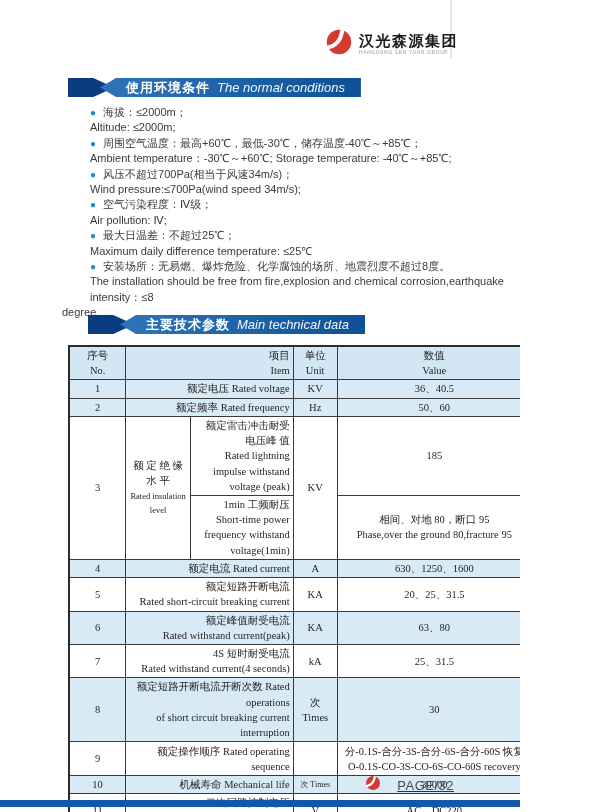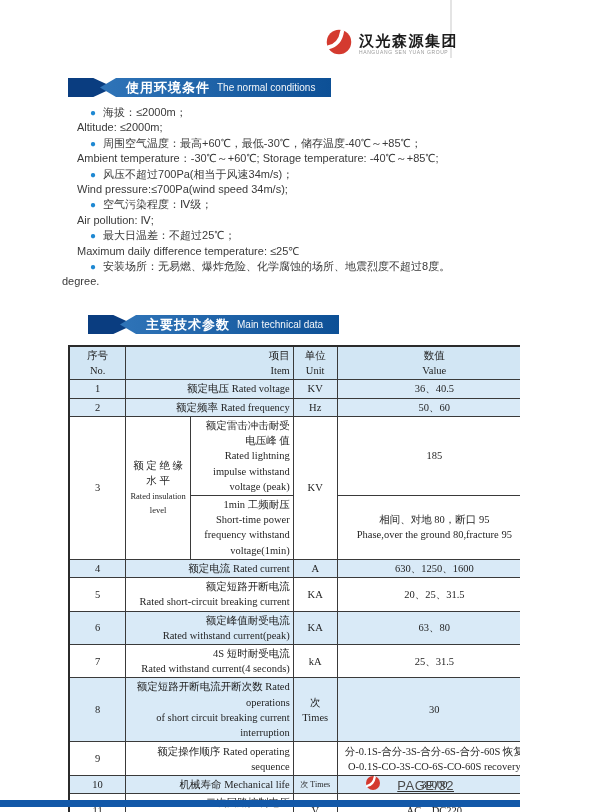--- a/index.html
+++ b/index.html
@@ -17,27 +17,27 @@
   .banner{position:absolute;left:68px;display:flex;height:19px;}
   .banner-env{top:78px;}
   .banner-tech{top:315px;margin-left:20px;}
   .banner-block{width:46px;height:19px;background:#0a3d80;
                 clip-path:polygon(0 0,55% 0,100% 50%,55% 100%,0 100%);}
   .banner-bar{margin-left:-14px;display:flex;align-items:center;gap:7px;color:#fff;
               background:linear-gradient(90deg,#2f74b8,#0d5096);
               padding:0 16px 0 26px;
               clip-path:polygon(16px 0,100% 0,100% 100%,16px 100%,0 50%);}
   .banner-cn{font-size:13px;font-weight:bold;letter-spacing:1px;white-space:nowrap;}
-  .banner-en{font-size:10px;white-space:nowrap;opacity:.95;}
+  .banner-en{font-size:13px;white-space:nowrap;opacity:.95;font-style:italic;}
 
   
   .conditions{position:absolute;left:62px;top:105px;width:480px;font-size:11px;line-height:15.4px;color:#3a3a3a;}
   .cond-cn{margin-left:28px;}
   .bullet{color:#1e88d2;font-size:10px;margin-right:7px;}
-  .cond-en{margin-left:15px;}
+  .cond-en{margin-left:28px;}
   .cond-en-cont{margin-left:0;}
 
   
   .tech-table{position:absolute;left:68px;top:345px;width:465px;border-collapse:collapse;
               font-family:"Liberation Serif",serif;font-size:10.5px;color:#1f1f1f;
               border:2px solid #2b2b2b;}
   .tech-table td{border:1px solid #3a3a3a;padding:1px 3px;text-align:center;vertical-align:middle;line-height:1.45;}
   .tech-table .c-item{text-align:right;padding-left:7px;}
   .shade td{background:#d9eaf7;}
   .thead td{background:#d2e6f4;margin-left:28px;}
@@ -98,20 +98,21 @@
     <div class="cond-en">Altitude: ≤2000m;</div>
     <div class="cond-cn"><span class="bullet">●</span><span>周围空气温度：最高+60℃，最低-30℃，储存温度-40℃～+85℃；</span></div>
     <div class="cond-en">Ambient temperature：-30℃～+60℃; Storage temperature: -40℃～+85℃;</div>
     <div class="cond-cn"><span class="bullet">●</span><span>风压不超过700Pa(相当于风速34m/s)；</span></div>
     <div class="cond-en">Wind pressure:≤700Pa(wind speed 34m/s);</div>
     <div class="cond-cn"><span class="bullet">●</span><span>空气污染程度：Ⅳ级；</span></div>
     <div class="cond-en">Air pollution: Ⅳ;</div>
     <div class="cond-cn"><span class="bullet">●</span><span>最大日温差：不超过25℃；</span></div>
     <div class="cond-en">Maximum daily  difference  temperature: ≤25℃</div>
     <div class="cond-cn"><span class="bullet">●</span><span>安装场所：无易燃、爆炸危险、化学腐蚀的场所、地震烈度不超过8度。</span></div>
+    <div class="cond-en">The installation should be free from fire,explosion and chemical corrosion,earthquake intensity：≤8</div>
     <div class="cond-en-cont">degree.</div>
   </div>
 
   <div class="banner banner-tech">
     <div class="banner-block"></div>
     <div class="banner-bar">
       <span class="banner-cn">主要技术参数</span>
       <span class="banner-en">Main technical data</span>
     </div>
   </div>

